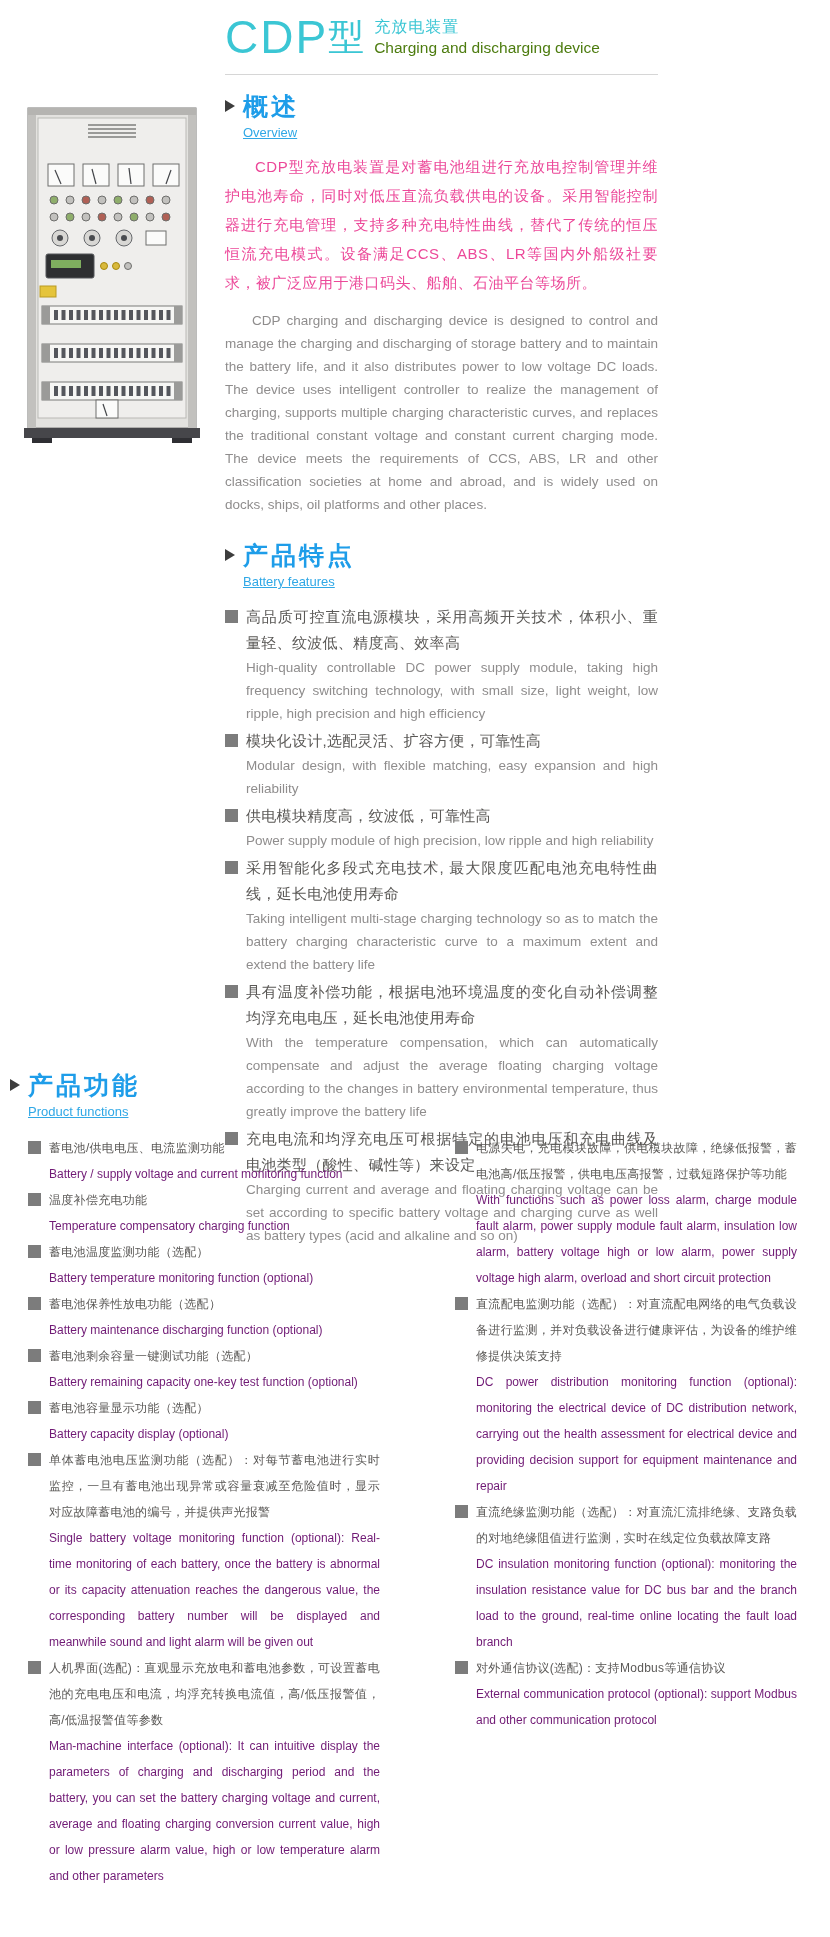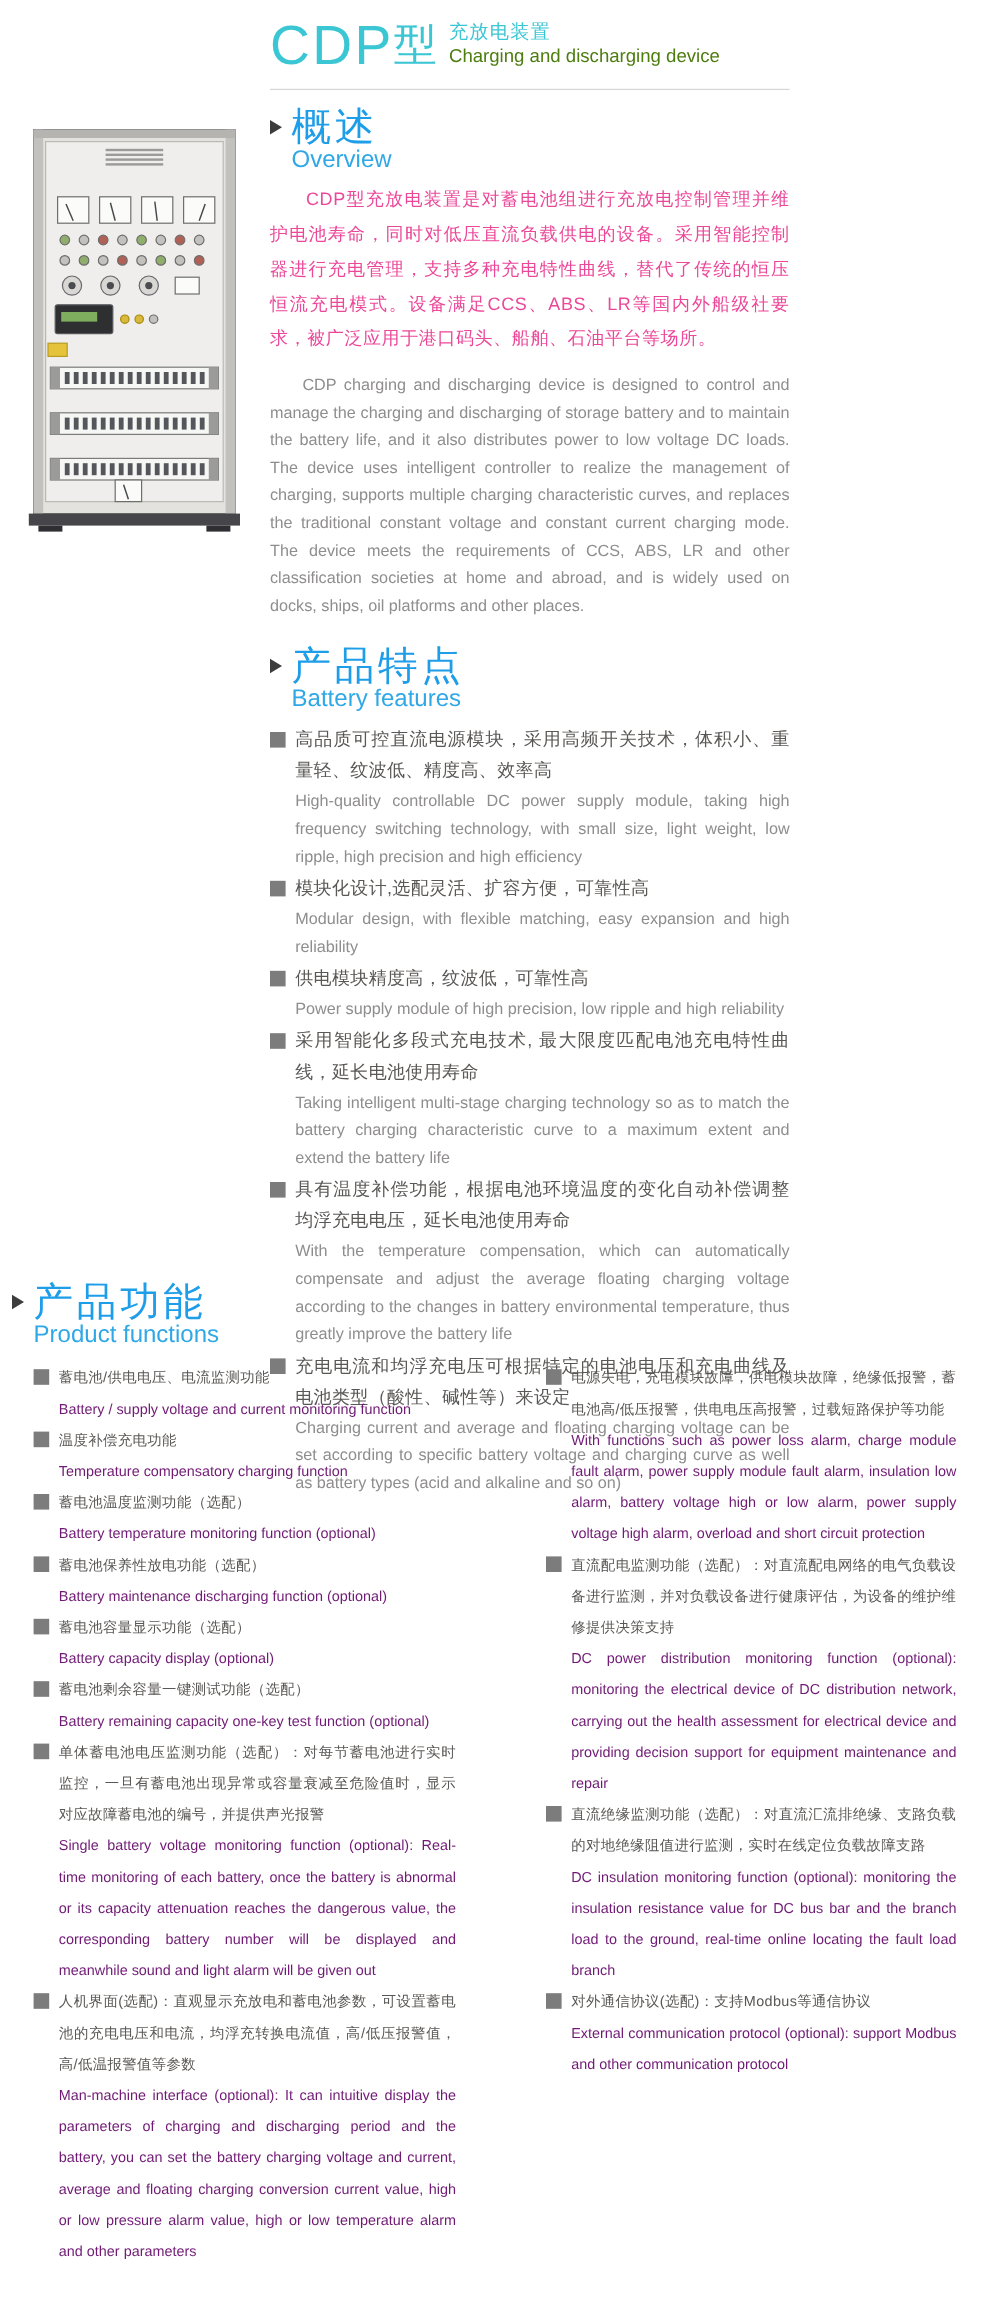--- a/index.html
+++ b/index.html
@@ -16,22 +16,22 @@
   .brand-suffix{font-size:36px;line-height:58px;color:#3bc6d4;font-weight:500;}
   .brand-sub{display:flex;flex-direction:column;margin-left:10px;margin-top:9px;}
   .brand-sub-cn{font-size:16px;font-weight:normal;color:#3bc6d4;letter-spacing:1px;}
   .brand-sub-en{font-size:15.5px;color:#4d7c0f;margin-top:1px;}
   .rule{border-bottom:1px solid #d6d6d6;margin-top:8px;}
 
   
   .sec-head{display:flex;align-items:flex-start;}
   .tri{width:0;height:0;border-left:10px solid #3d3d3d;border-top:6px solid transparent;
        border-bottom:6px solid transparent;margin:9px 8px 0 0;flex:none;}
-  .sec-cn{font-size:33px;line-height:30px;color:#1e9de9;letter-spacing:3px;font-weight:400;}
-  .sec-en{font-size:20px;line-height:20px;color:#30a8e6;margin-top:2px;}
+  .sec-cn{font-size:25px;line-height:30px;color:#1e9de9;letter-spacing:3px;font-weight:700;}
+  .sec-en{font-size:13px;line-height:20px;color:#30a8e6;margin-top:2px;text-decoration:underline;}
 
   
   .para-cn{font-size:15px;line-height:29px;color:#ec4899;text-align:justify;
            text-indent:2em;letter-spacing:0.5px;margin-top:9px;}
   .para-en{font-size:13.5px;line-height:23px;color:#8f8d8d;text-align:justify;
            text-indent:2em;margin-top:12px;}
 
   
   .item{position:relative;padding-left:21px;}
   .sq{position:absolute;left:0;top:6px;width:13px;height:13px;background:#7c7c7c;}
@@ -244,30 +244,30 @@
           <div class="fn-cn">蓄电池温度监测功能（选配）</div>
           <div class="fn-en">Battery temperature monitoring function (optional)</div>
         </div>
         <div class="fn-item">
           <span class="sq"></span>
           <div class="fn-cn">蓄电池保养性放电功能（选配）</div>
           <div class="fn-en">Battery maintenance discharging function (optional)</div>
         </div>
         <div class="fn-item">
           <span class="sq"></span>
+          <div class="fn-cn">蓄电池剩余容量一键测试功能（选配）</div>
+          <div class="fn-en">Battery remaining capacity one-key test function (optional)</div>
+        </div>
+        <div class="fn-item">
+          <span class="sq"></span>
           <div class="fn-cn">蓄电池容量显示功能（选配）</div>
           <div class="fn-en">Battery capacity display (optional)</div>
         </div>
         <div class="fn-item">
           <span class="sq"></span>
-          <div class="fn-cn">蓄电池剩余容量一键测试功能（选配）</div>
-          <div class="fn-en">Battery remaining capacity one-key test function (optional)</div>
-        </div>
-        <div class="fn-item">
-          <span class="sq"></span>
           <div class="fn-cn">单体蓄电池电压监测功能（选配）：对每节蓄电池进行实时监控，一旦有蓄电池出现异常或容量衰减至危险值时，显示对应故障蓄电池的编号，并提供声光报警</div>
           <div class="fn-en">Single battery voltage monitoring function (optional): Real-time monitoring of each battery, once the battery is abnormal or its capacity attenuation reaches the dangerous value, the corresponding battery number will be displayed and meanwhile sound and light alarm will be given out</div>
         </div>
         <div class="fn-item">
           <span class="sq"></span>
           <div class="fn-cn">人机界面(选配)：直观显示充放电和蓄电池参数，可设置蓄电池的充电电压和电流，均浮充转换电流值，高/低压报警值，高/低温报警值等参数</div>
           <div class="fn-en">Man-machine interface (optional): It can intuitive display the parameters of charging and discharging period and the battery, you can set the battery charging voltage and current, average and floating charging conversion current value, high or low pressure alarm value, high or low temperature alarm and other parameters</div>
         </div>
       </div>
       <div class="fn-col-right">

